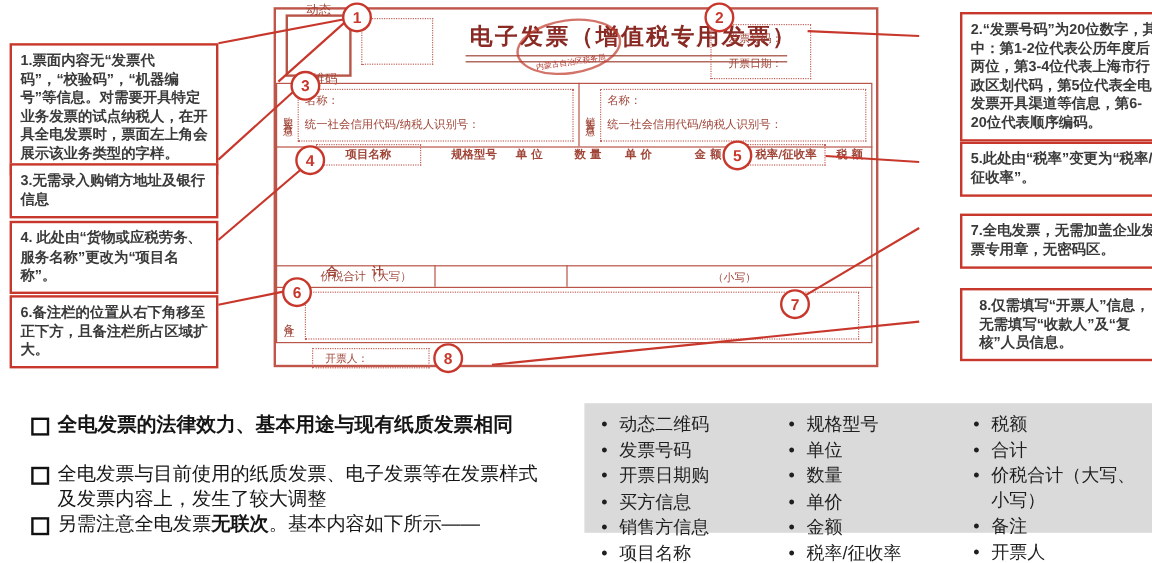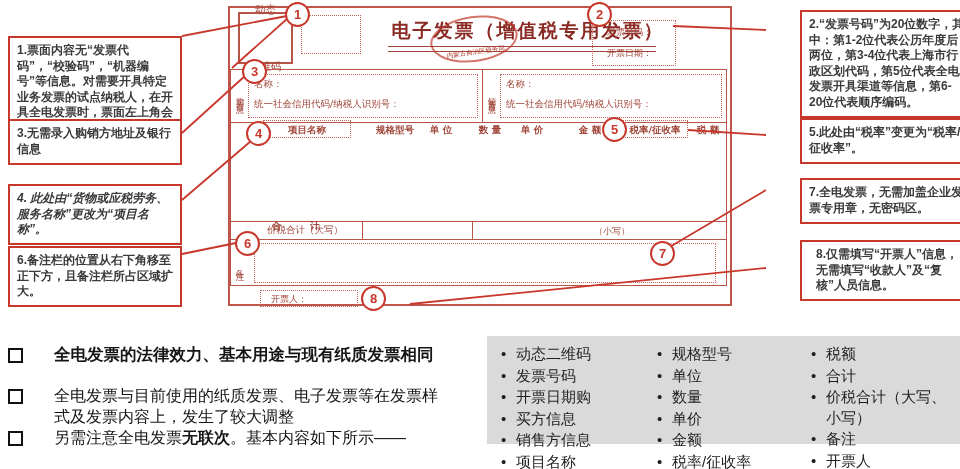--- a/index.html
+++ b/index.html
@@ -4,22 +4,22 @@
 <style>
   html,body{margin:0;padding:0;background:#fff;}
   .stage{position:relative;width:960px;height:469px;background:#ffffff;overflow:hidden;
          font-family:"Liberation Sans",sans-serif;}
   
   .note{position:absolute;box-sizing:border-box;border:2px solid #c8372b;background:#fff;
         color:#3a3a3a;font-weight:600;font-size:12px;line-height:1.3;padding:5px 7px;z-index:3;}
   .note.l{left:8px;width:174px;}
   .note.r{left:800px;width:174px;}
   #nb1{top:36px;min-height:110px;}
-  #nb3{top:119px;min-height:46px;}
-  #nb4{top:184px;min-height:52px;font-style:italic;}
+  #nb3{top:136px;min-height:46px;}
+  #nb4{top:184px;min-height:52px;}
   #nb6{top:246px;min-height:56px;}
   #nb2{top:10px;min-height:94px;}
   #nb5{top:118px;min-height:46px;}
   #nb7{top:178px;min-height:46px;}
   #nb8{top:240px;min-height:60px;padding-left:14px;}
   
   .circ{position:absolute;width:21px;height:21px;border:2px solid #c8372b;border-radius:50%;
         background:#fff;color:#c8372b;font-size:13px;font-weight:600;display:flex;
         align-items:center;justify-content:center;z-index:7;}
   
@@ -44,21 +44,21 @@
   .invno{left:362px;top:12px;width:84px;height:46px;font-size:9px;}
   .invno span{position:absolute;left:14px;}
   .vlab{writing-mode:vertical-lr;text-orientation:upright;font-size:8px;letter-spacing:2px;
         line-height:12px;text-align:center;}
   .frame{left:0;top:61px;width:497px;height:217px;border:1.5px solid #b85548;box-sizing:border-box;}
   .hline{height:0;border-top:1.5px solid #b85548;}
   .vline{width:0;border-left:1.5px solid #b85548;}
   .fld{font-size:9.5px;}
   .hdr{font-size:9.5px;font-weight:bold;text-align:center;line-height:16px;height:16px;}
   
-  .bn{position:absolute;left:8px;display:flex;gap:31px;color:#151515;z-index:2;}
+  .bn{position:absolute;left:26px;display:flex;gap:7px;color:#151515;z-index:2;}
   .sq{flex:0 0 auto;width:11px;height:11px;border:2.5px solid #111;margin-top:4px;}
   .bn .txt{font-size:16px;line-height:21px;}
   
   .panel{position:absolute;left:487px;top:336px;width:473px;height:108px;background:#dadada;z-index:1;}
   .panel ul{list-style:none;margin:0;padding:0;position:absolute;top:8px;font-size:15px;
             line-height:20.5px;color:#1f1f1f;}
   .panel li{position:relative;padding-left:17px;margin-bottom:1px;}
   .panel li::before{content:"•";position:absolute;left:2px;}
   #pcol1{left:12px;width:150px;}
   #pcol2{left:168px;width:145px;}

